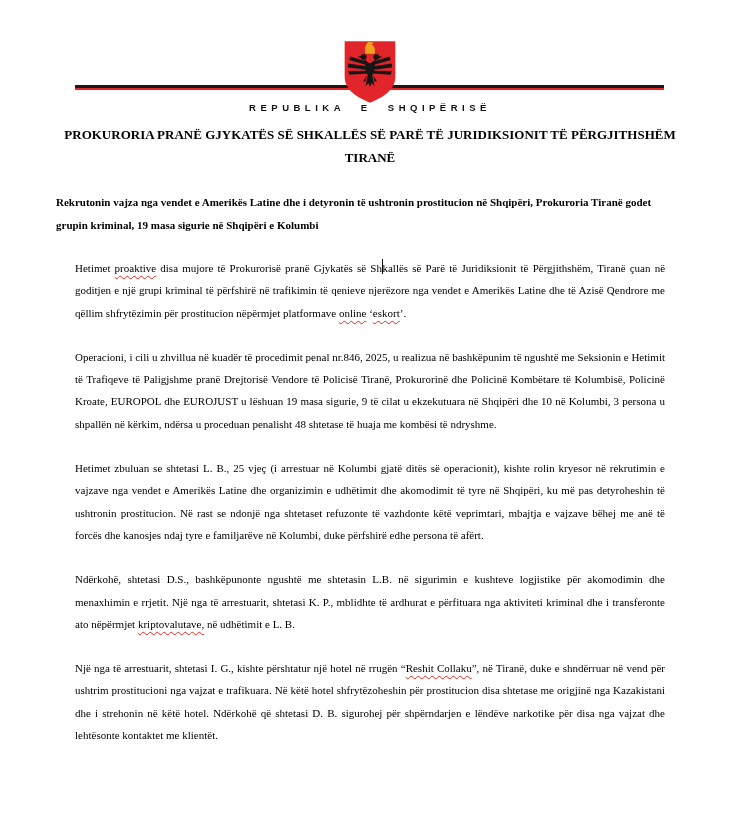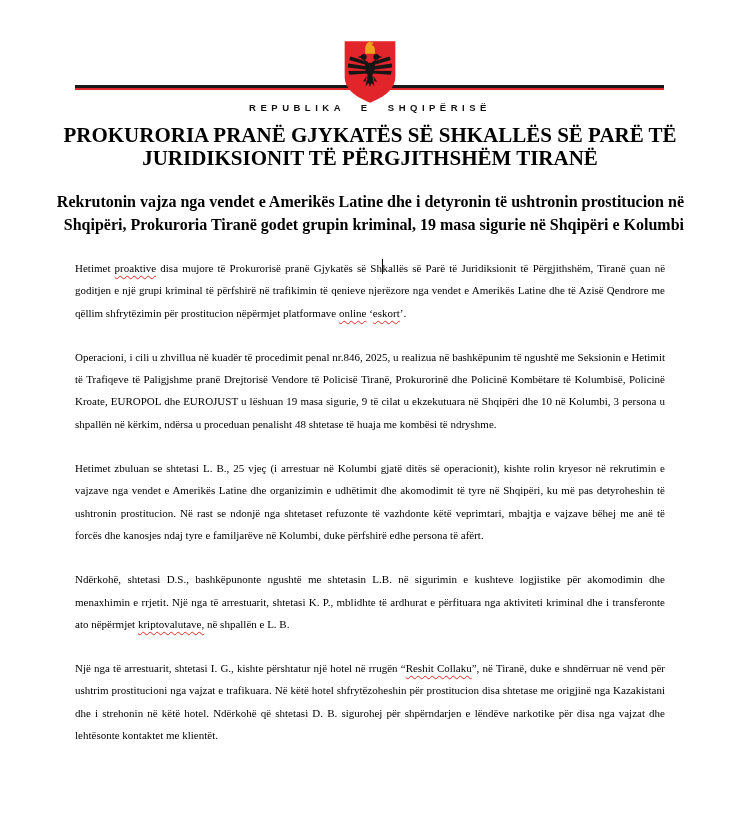--- a/index.html
+++ b/index.html
@@ -40,29 +40,29 @@
     font-size:9.5px;
     letter-spacing:4.5px;
     word-spacing:9px;
     color:#111;
   }
   
   .doc-title{
     margin:11px auto 12px;
     width:640px;
     text-align:center;
-    font-size:21px;
+    font-size:13px;
     font-weight:700;
     line-height:22.5px;
   }
   .doc-subtitle{
     margin:22px auto 0;
     width:628px;
-    text-align:right;
-    font-size:16px;
+    text-align:left;
+    font-size:11px;
     font-weight:700;
     line-height:22.5px;
   }
   
   .doc-body{
     margin-top:21px;
     padding:0 75px;
   }
   .para{
     margin:0 0 22px 0;
@@ -123,17 +123,17 @@
     </div>
     <div class="republic">REPUBLIKA E SHQIPËRISË</div>
     <h1 class="doc-title">PROKURORIA PRANË GJYKATËS SË SHKALLËS SË PARË TË JURIDIKSIONIT TË PËRGJITHSHËM TIRANË</h1>
     <h2 class="doc-subtitle">Rekrutonin vajza nga vendet e Amerikës Latine dhe i detyronin të ushtronin prostitucion në Shqipëri, Prokuroria Tiranë godet grupin kriminal, 19 masa sigurie në Shqipëri e Kolumbi</h2>
   </header>
 
   <main class="doc-body">
       <p class="para"><span>Hetimet </span><span class="misspell">proaktive</span><span> disa mujore të Prokurorisë pranë Gjykatës së Sh</span><span class="caret"></span><span>kallës së Parë të Juridiksionit të Përgjithshëm, Tiranë çuan në goditjen e një grupi kriminal të përfshirë në trafikimin të qenieve njerëzore nga vendet e Amerikës Latine dhe të Azisë Qendrore me qëllim shfrytëzimin për prostitucion nëpërmjet platformave </span><span class="misspell">online</span><span> ‘</span><span class="misspell">eskort</span><span>’.</span></p>
       <p class="para"><span>Operacioni, i cili u zhvillua në kuadër të procedimit penal nr.846, 2025, u realizua në bashkëpunim të ngushtë me Seksionin e Hetimit të Trafiqeve të Paligjshme pranë Drejtorisë Vendore të Policisë Tiranë, Prokurorinë dhe Policinë Kombëtare të Kolumbisë, Policinë Kroate, EUROPOL dhe EUROJUST u lëshuan 19 masa sigurie, 9 të cilat u ekzekutuara në Shqipëri dhe 10 në Kolumbi, 3 persona u shpallën në kërkim, ndërsa u proceduan penalisht 48 shtetase të huaja me kombësi të ndryshme.</span></p>
       <p class="para"><span>Hetimet zbuluan se shtetasi L. B., 25 vjeç (i arrestuar në Kolumbi gjatë ditës së operacionit), kishte rolin kryesor në rekrutimin e vajzave nga vendet e Amerikës Latine dhe organizimin e udhëtimit dhe akomodimit të tyre në Shqipëri, ku më pas detyroheshin të ushtronin prostitucion. Në rast se ndonjë nga shtetaset refuzonte të vazhdonte këtë veprimtari, mbajtja e vajzave bëhej me anë të forcës dhe kanosjes ndaj tyre e familjarëve në Kolumbi, duke përfshirë edhe persona të afërt.</span></p>
-      <p class="para"><span>Ndërkohë, shtetasi D.S., bashkëpunonte ngushtë me shtetasin L.B. në sigurimin e kushteve logjistike për akomodimin dhe menaxhimin e rrjetit. Një nga të arrestuarit, shtetasi K. P., mblidhte të ardhurat e përfituara nga aktiviteti kriminal dhe i transferonte ato nëpërmjet </span><span class="misspell">kriptovalutave,</span><span> në shpallën e L. B.</span></p>
+      <p class="para"><span>Ndërkohë, shtetasi D.S., bashkëpunonte ngushtë me shtetasin L.B. në sigurimin e kushteve logjistike për akomodimin dhe menaxhimin e rrjetit. Një nga të arrestuarit, shtetasi K. P., mblidhte të ardhurat e përfituara nga aktiviteti kriminal dhe i transferonte ato nëpërmjet </span><span class="misspell">kriptovalutave,</span><span> në udhëtimit e L. B.</span></p>
       <p class="para"><span>Një nga të arrestuarit, shtetasi I. G., kishte përshtatur një hotel në rrugën “</span><span class="misspell">Reshit Collaku</span><span>”, në Tiranë, duke e shndërruar në vend për ushtrim prostitucioni nga vajzat e trafikuara. Në këtë hotel shfrytëzoheshin për prostitucion disa shtetase me origjinë nga Kazakistani dhe i strehonin në këtë hotel. Ndërkohë që shtetasi D. B. sigurohej për shpërndarjen e lëndëve narkotike për disa nga vajzat dhe lehtësonte kontaktet me klientët.</span></p>
     </main>
 
 </div>
 
 </body></html>

